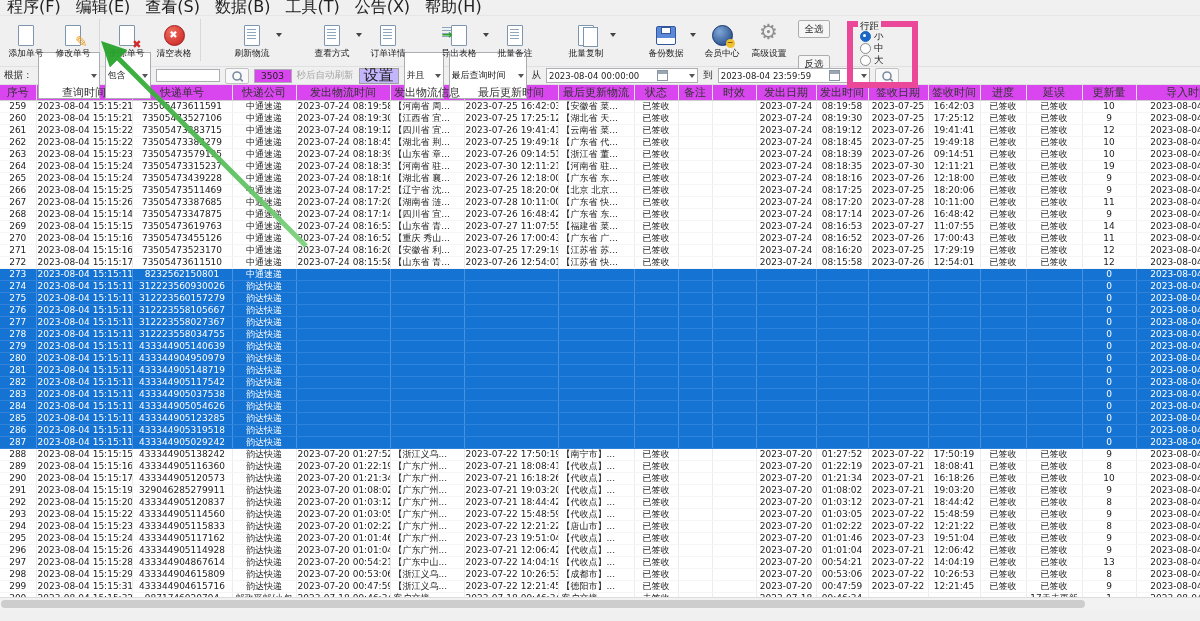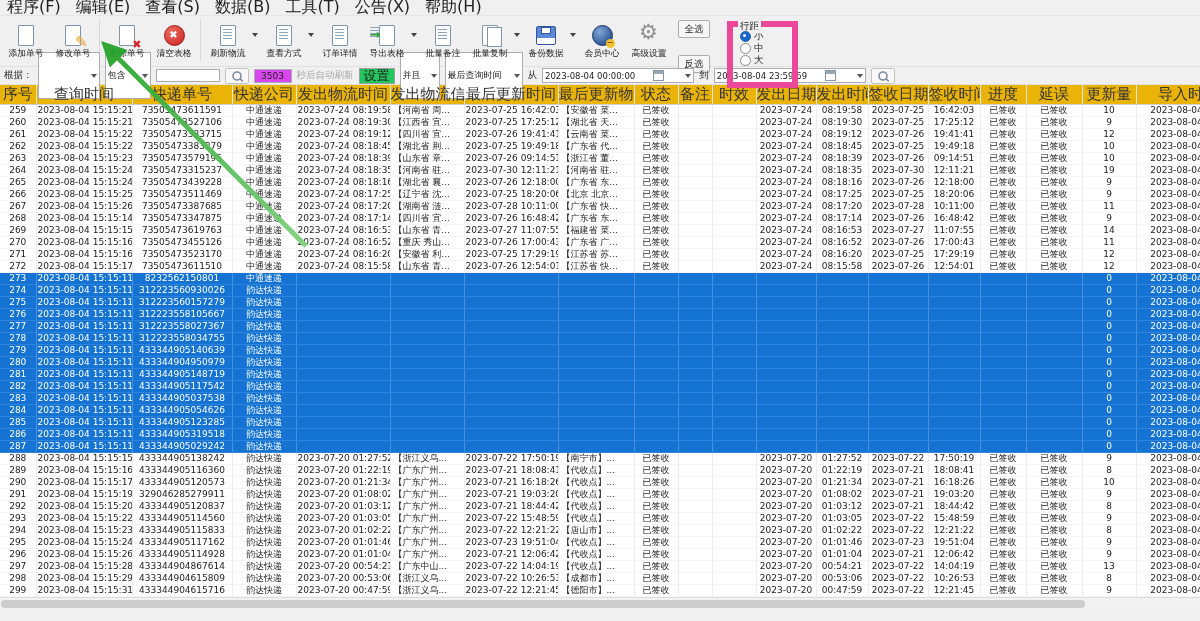--- a/index.html
+++ b/index.html
@@ -10,21 +10,21 @@
   .app-icon{width:11px;height:11px;background:linear-gradient(135deg,#d83a2e 60%,#2e5fd8 60%);border-radius:2px;margin-right:4px;flex:0 0 auto;}
   .title-text{flex:1;white-space:nowrap;overflow:hidden;}
   .win-controls{display:flex;gap:16px;color:#444;font-size:10px;}
   .win-controls span{cursor:default;line-height:12px;}
   
   .menubar{height:15px;display:flex;align-items:center;gap:15px;padding:0 0 0 7px;font-size:16px;border-bottom:1px solid #e6e6e6;}
   .menu-item{white-space:nowrap;}
   
   .toolbar{height:49px;display:flex;align-items:flex-start;padding:1px 2px 0 2px;border-bottom:1px solid #e0e0e0;}
   .tbtn{position:relative;width:47px;flex:0 0 auto;display:flex;flex-direction:column;align-items:center;padding-top:1px;font-size:9.5px;color:#1a1a1a;}
-  .tbtn.has-caret{margin-right:9px;}
+  .tbtn.has-caret{margin-right:9px;margin-left:24px;}
   .tb-label{white-space:nowrap;transform:scale(0.92);transform-origin:center top;}
   .tb-sep{width:1px;height:42px;background:#d8d8d8;margin:2px 3px 0 3px;flex:0 0 auto;}
   .tb-ico{width:26px;height:25px;position:relative;}
   .pg::before{content:"";position:absolute;left:5px;top:2px;width:14px;height:19px;background:#fff;border:1px solid #7e96ad;border-radius:1px;}
   .lines::after{content:"";position:absolute;left:8px;top:6px;width:9px;height:12px;
      background:repeating-linear-gradient(to bottom,#8ea6bd 0 1px,transparent 1px 3px);}
   .doc-edit::after{content:"✎";position:absolute;right:-2px;bottom:-3px;font-size:15px;color:#eea32b;}
   .doc-delete::after{content:"✖";position:absolute;right:-2px;bottom:-3px;font-size:11px;font-weight:bold;color:#d42a2a;}
   .clear-ico::before{content:"";position:absolute;left:3px;top:2px;width:19px;height:19px;border-radius:50%;
      background:radial-gradient(circle at 35% 30%,#f07060,#c81e1e);border:1px solid #a01818;}
@@ -66,27 +66,27 @@
   .filterbar{height:17px;display:flex;align-items:center;gap:5px;padding:0 4px;font-size:9.5px;}
   .flabel{white-space:nowrap;}
   .flabel.gray{color:#a6a6a6;}
   .combo{height:13px;background:#fff;border:1px solid #abadb3;display:inline-flex;align-items:center;justify-content:space-between;padding:16px 2px;font-size:9px;flex:0 0 auto;}
   .cval{overflow:hidden;white-space:nowrap;}
   .car{width:0;height:0;border-left:3px solid transparent;border-right:3px solid transparent;border-top:4px solid #555;margin-left:3px;flex:0 0 auto;}
   .w56{width:56px;}.w40{width:40px;}.w34{width:34px;}.w72{width:72px;}
   .inp{width:58px;height:11px;border:1px solid #abadb3;background:#fff;font-size:9px;padding:0 2px;}
   .mini-btn{width:22px;height:14px;border:1px solid #c2c2c2;background:#f9f9f9;border-radius:2px;display:inline-flex;align-items:center;justify-content:center;flex:0 0 auto;}
   .countbox{width:36px;height:12px;border:1px solid #abadb3;background:#d946ef;text-align:center;line-height:12px;font-size:9px;flex:0 0 auto;}
-  .push-btn{height:14px;padding:0 4px;background:#22c55e;border:1px solid #9f9f9f;display:inline-flex;align-items:center;font-size:13px;flex:0 0 auto;}
+  .push-btn{height:14px;padding:0 4px;background:#c4b5fd;border:1px solid #9f9f9f;display:inline-flex;align-items:center;font-size:15px;flex:0 0 auto;}
   .datebox{height:13px;border:1px solid #abadb3;background:#fff;display:inline-flex;align-items:center;gap:18px;padding:0 2px;font-size:8.5px;flex:0 0 auto;}
   .cal{width:9px;height:9px;background:linear-gradient(#9aa6b2 0 3px,#fff 3px);border:1px solid #8a96a2;}
   
   .tablewrap{height:512px;overflow:hidden;background:#fff;border-top:1px solid #e0e0e0;}
   table.grid{width:1240px;table-layout:fixed;border-collapse:collapse;}
-  .grid th{height:13px;font-weight:normal;font-size:15px;color:#333;background:#eab308;
+  .grid th{height:13px;font-weight:normal;font-size:11px;color:#333;background:#d946ef;
      border-right:1px solid #e4e4e4;border-bottom:1px solid #cfcfcf;white-space:nowrap;overflow:hidden;padding:0;}
   .grid td{height:10.3px;line-height:11px;font-size:9px;color:#1c1c1c;text-align:center;white-space:nowrap;overflow:hidden;padding:0 1px;
      border-right:1px solid #ececec;border-bottom:1px solid #f5f5f5;}
   .grid td.al{text-align:left;padding-left:3px;}
   .grid tr.sel td{background:#1573d3;color:#fff;border-right-color:#4a92de;border-bottom-color:#2f83da;}
   
   .hscroll{position:relative;height:12px;background:#f2f2f2;border-top:1px solid #dcdcdc;}
   .hthumb{position:absolute;left:1px;top:2px;width:1084px;height:8px;background:#cdcdcd;border-radius:4px;}
   
   .arrow-overlay{position:absolute;left:0;top:0;width:1200px;height:621px;pointer-events:none;z-index:60;}

